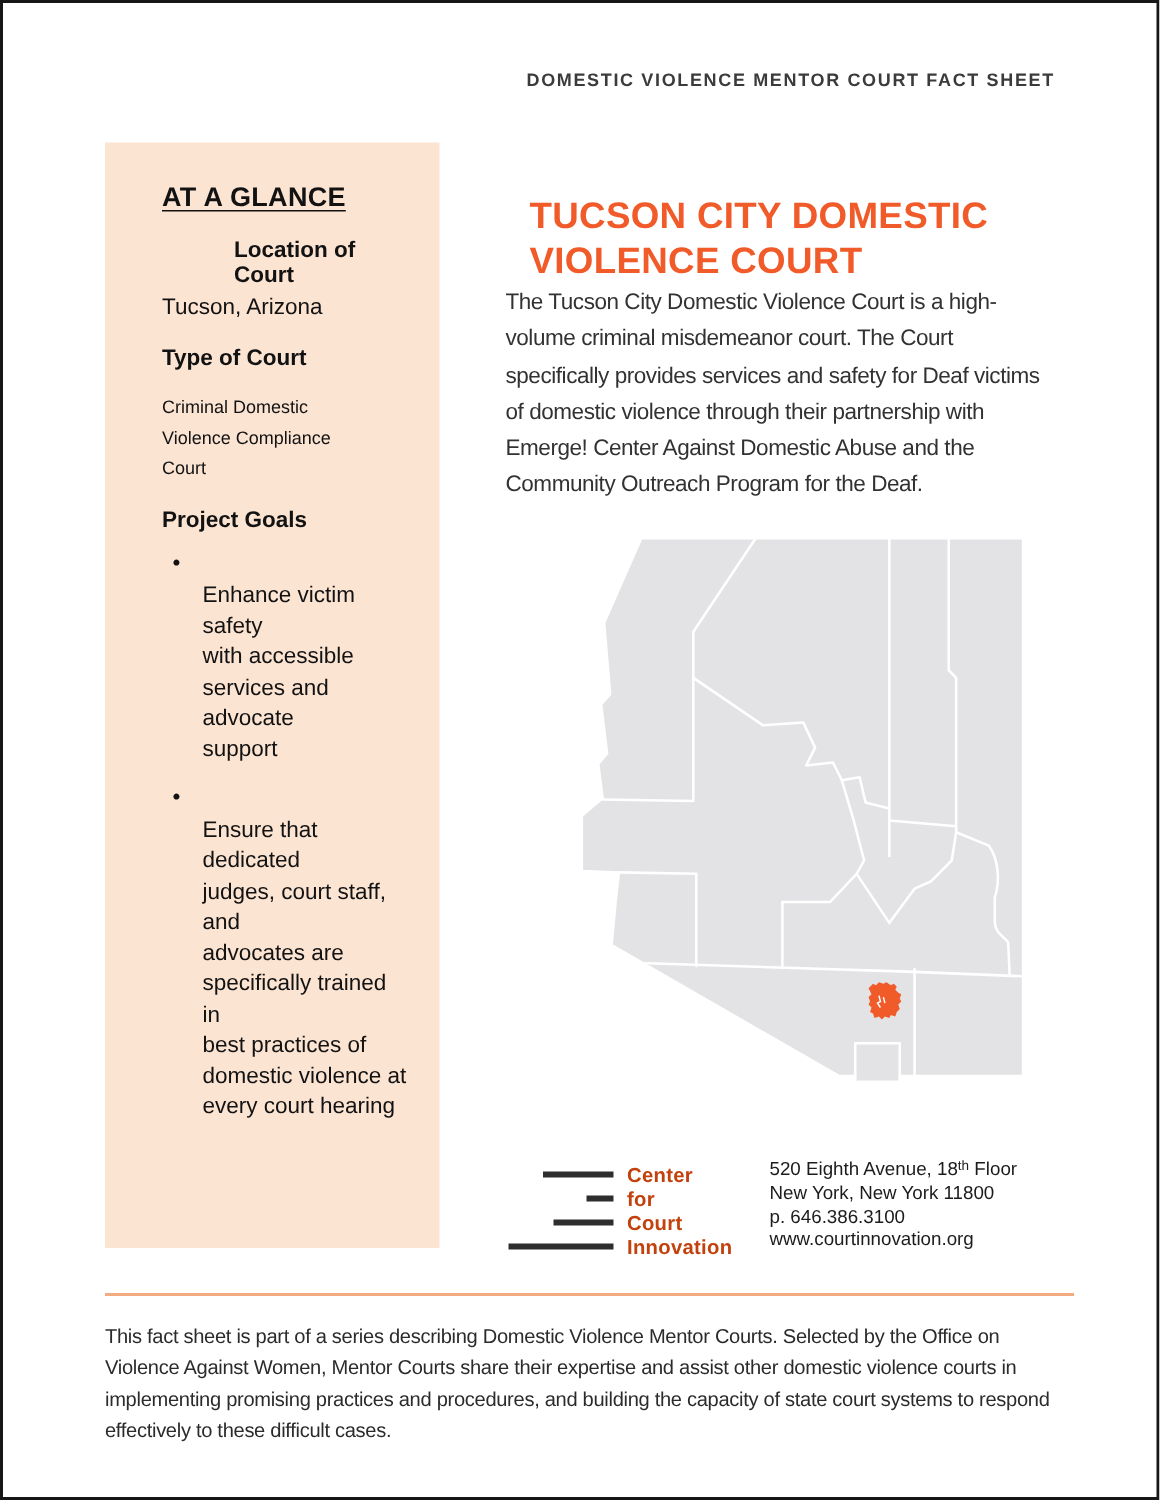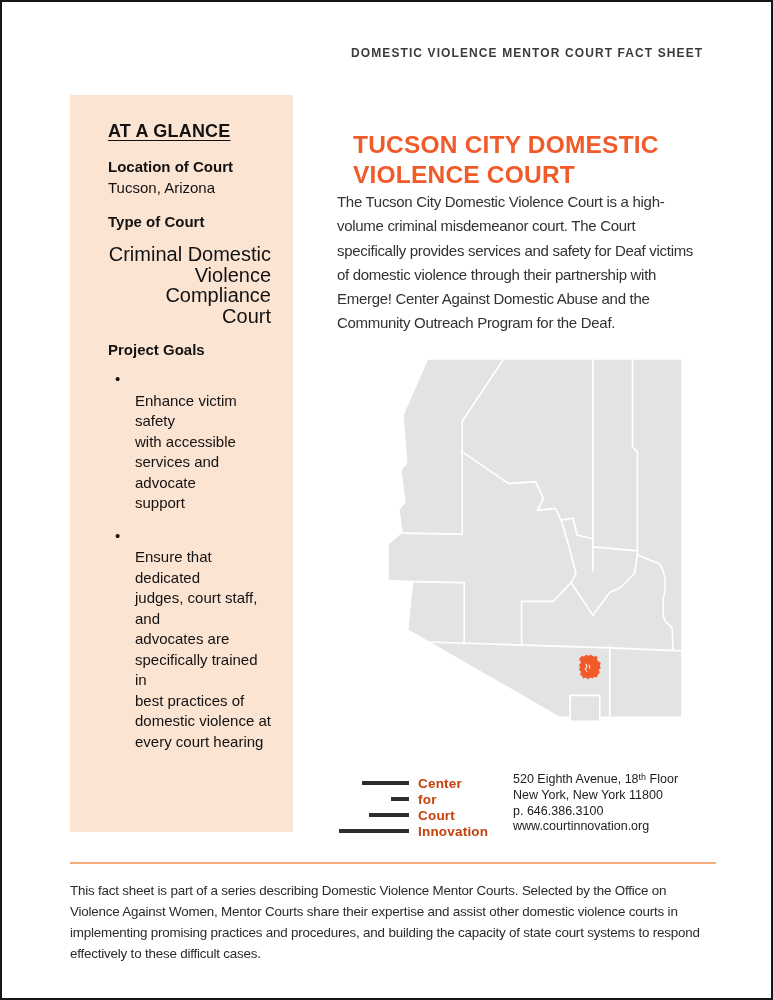--- a/index.html
+++ b/index.html
@@ -15,23 +15,23 @@
   
   .sidebar{
     position:absolute;left:68px;top:93px;width:223px;height:737px;
     background:#fce4d3;box-sizing:border-box;padding:26px 22px 0 38px;color:#121212;
   }
   .sb-title{
     font-size:18px;font-weight:bold;letter-spacing:.2px;margin:0 0 16px 0;
     text-decoration:underline;text-underline-offset:3px;
   }
   .sb-label{font-size:15px;font-weight:bold;margin:15px 0 3px 0;}
-  .sb-label.first{margin-top:0;}
+  .sb-label.first{margin-top:0;margin-left:48px;}
   .sb-value{font-size:15px;line-height:20px;}
-  .sb-par{font-size:20px;line-height:20.5px;margin:14px 0 0 0;white-space:pre-line;text-align:right;}
+  .sb-par{font-size:12px;line-height:20.5px;margin:14px 0 0 0;white-space:pre-line;}
   .goals{list-style:none;margin:12px 0 0 0;padding:0;}
   .goals li{
     position:relative;padding-left:27px;font-size:15px;line-height:20.5px;
     margin-bottom:13px;white-space:pre-line;
   }
   .goals .dot{position:absolute;left:7px;top:-1px;font-size:15px;}
   
   .main-title{
     position:absolute;left:335px;top:112px;width:390px;
     font-size:24.5px;line-height:30px;font-weight:bold;color:#f15a29;

